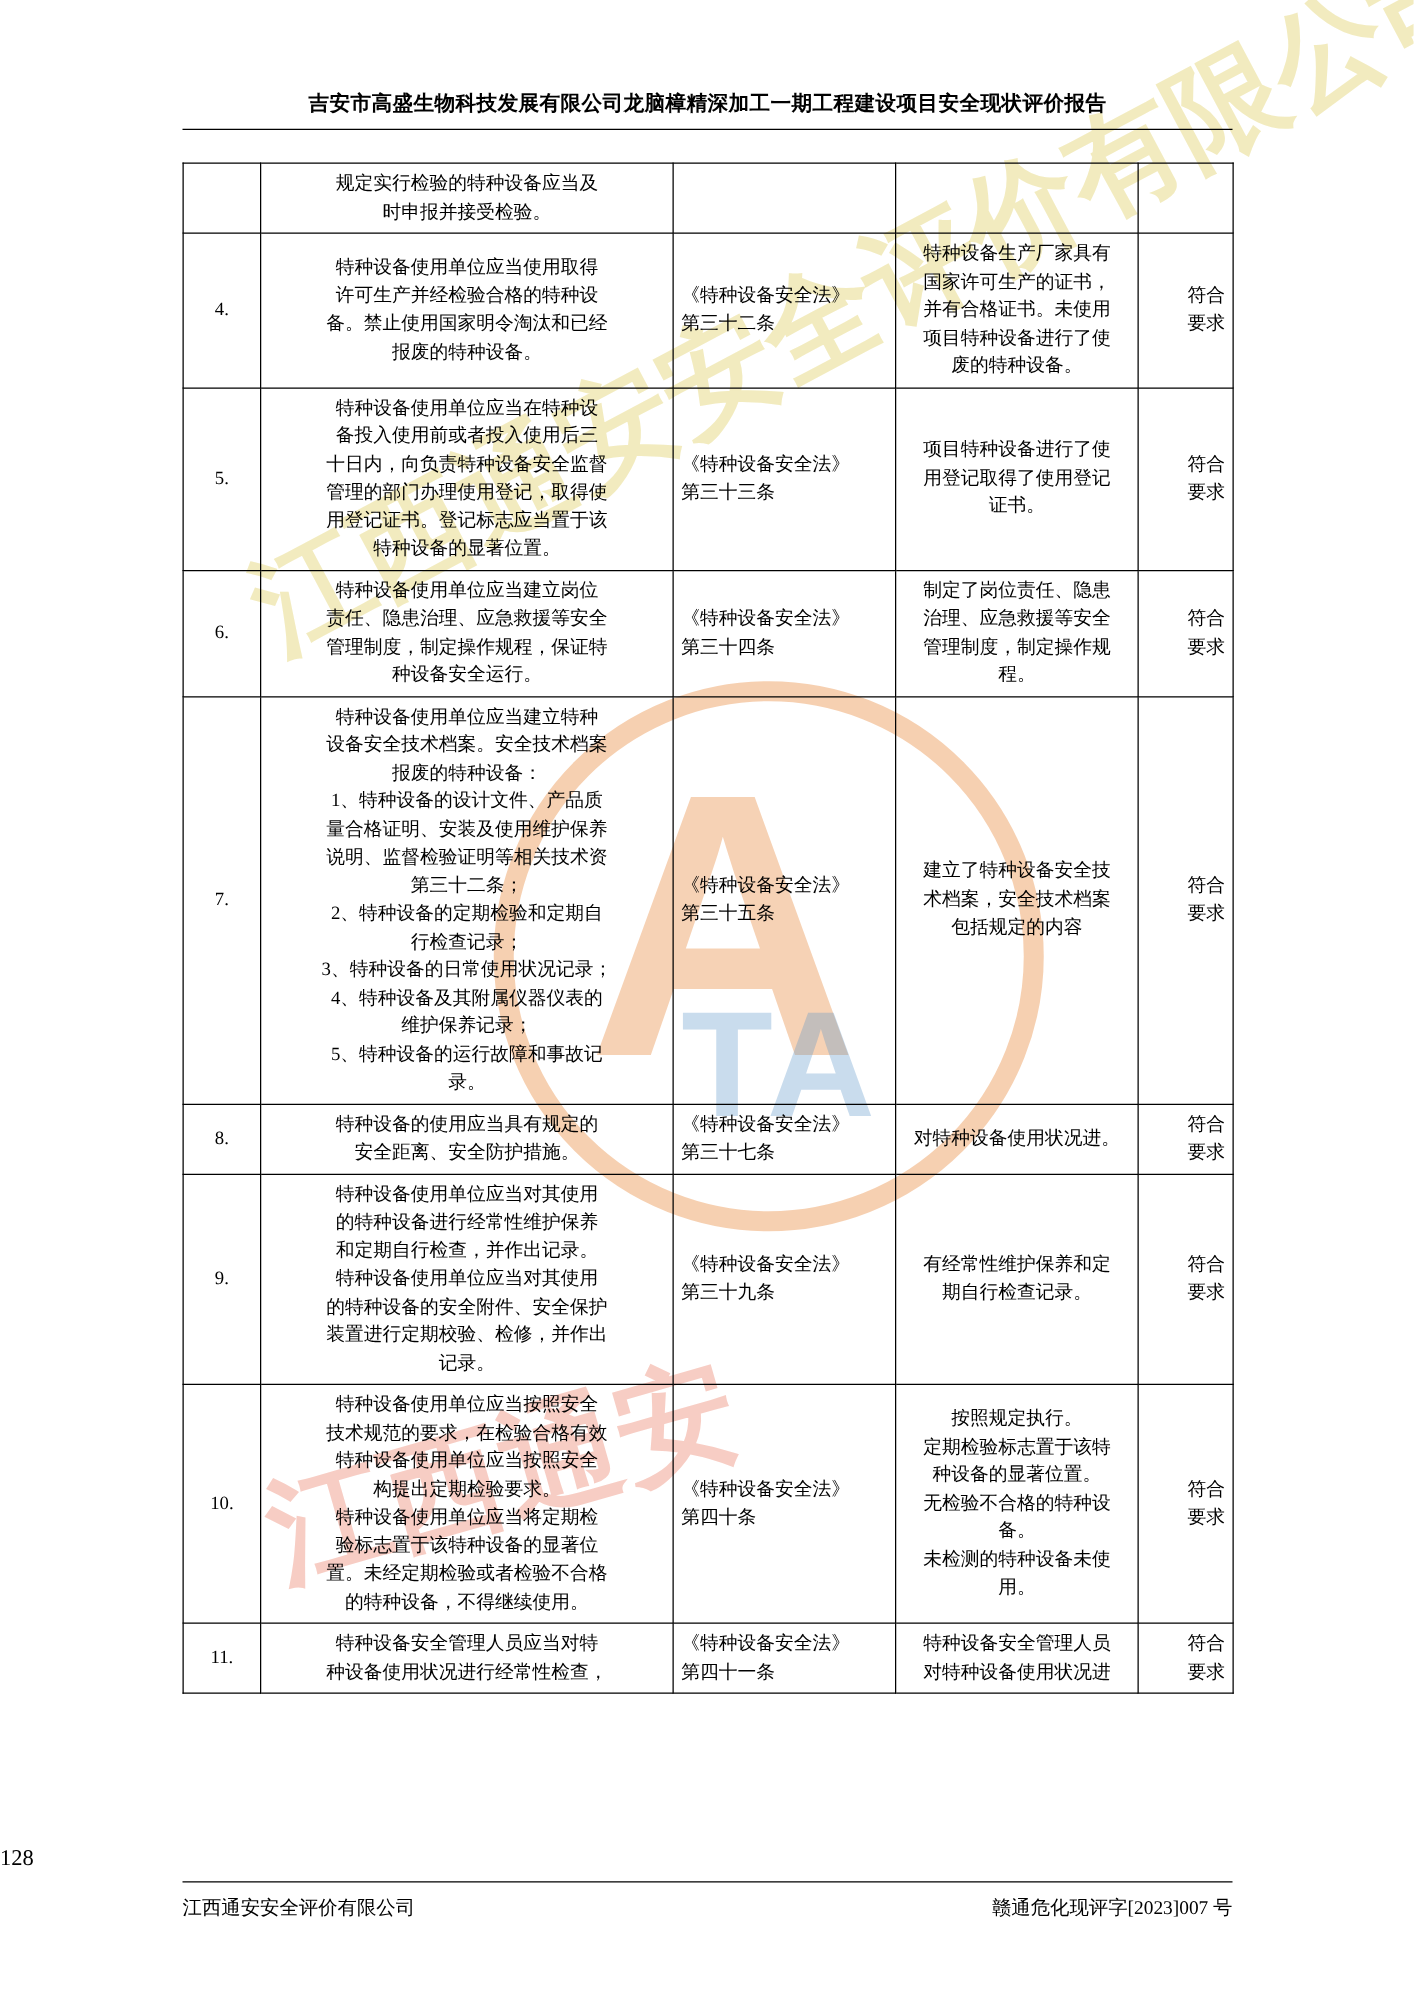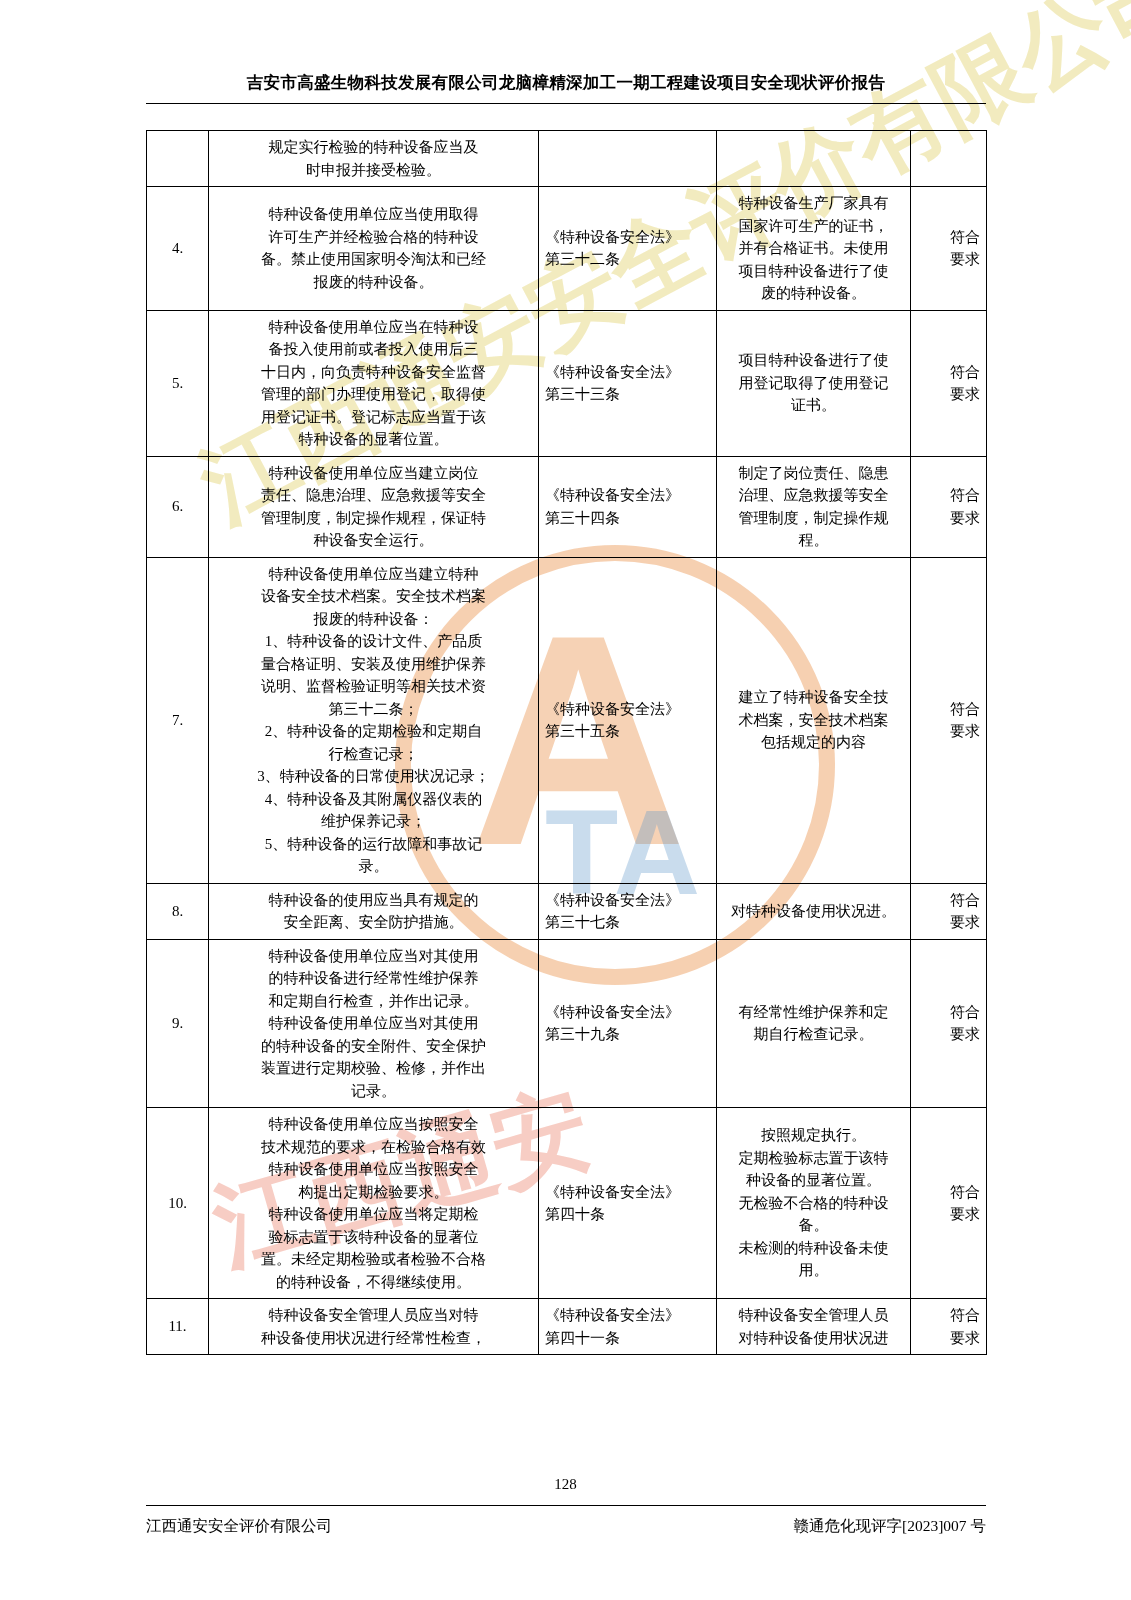--- a/index.html
+++ b/index.html
@@ -131,22 +131,22 @@
   td.concl   { text-align: right; }
 
   .cell-line { display: block; }
 
   
   .page-number {
     position: absolute;
     top: 1476px;
     left: 0;
     width: 1131px;
-    text-align: center;
-    font-size: 15px;
+    text-align: left;
+    font-size: 18px;
   }
   .footer-rule {
     position: absolute;
     top: 1505px;
     left: 146px;
     width: 840px;
     border-bottom: 1px solid #000;
   }
   .footer-left {
     position: absolute;

